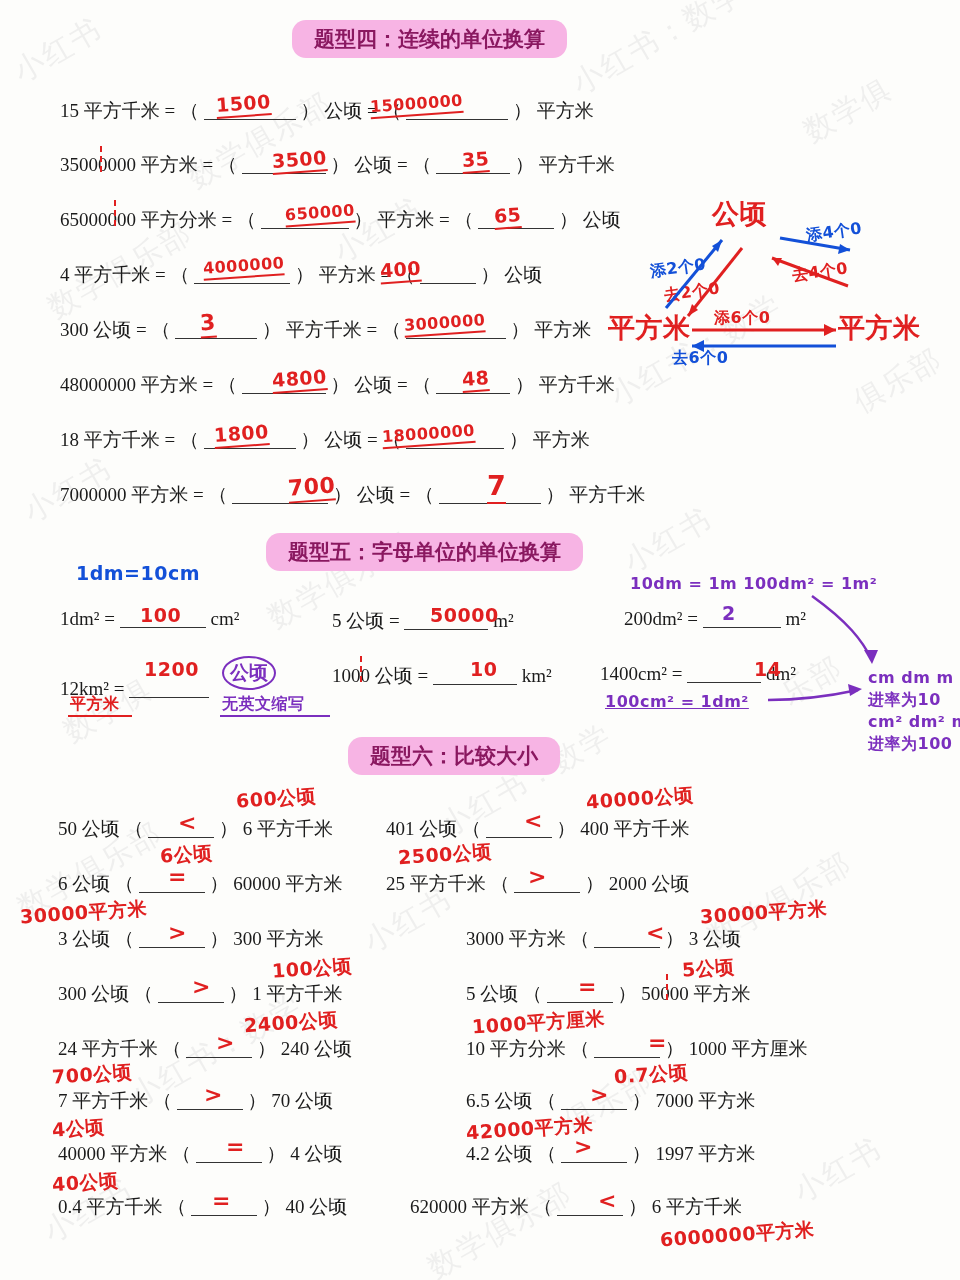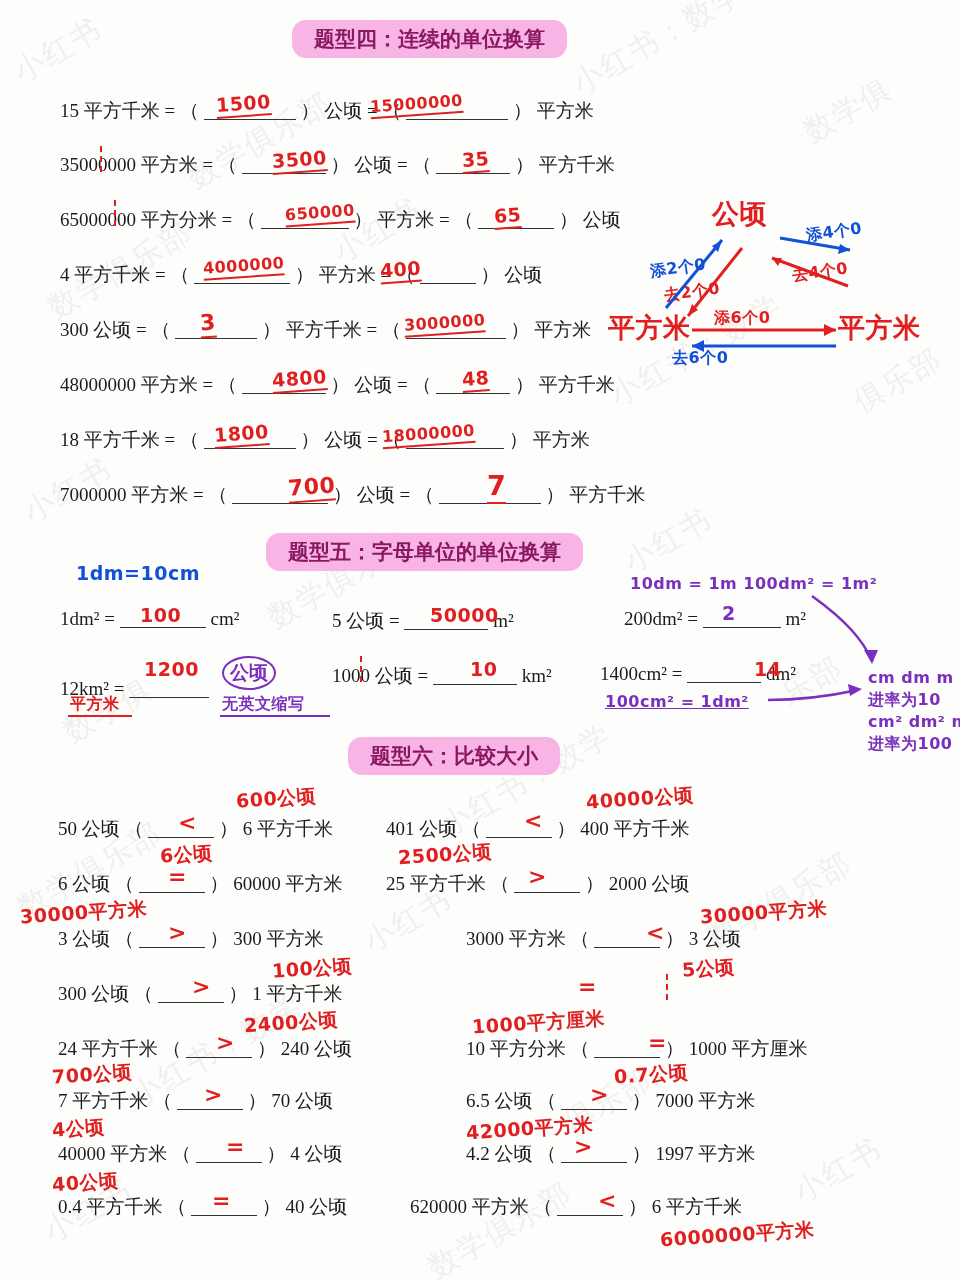--- a/index.html
+++ b/index.html
@@ -344,20 +344,25 @@
   <div class="hw red med slant" style="left:700px;top:900px;">30000平方米</div>
 
   <div class="prob" style="left:58px;top:981px;">
     <span>300 公顷 （</span>
     <span class="blank" style="width:66px;"></span>
     <span>） 1 平方千米</span>
   </div>
   <div class="hw red big" style="left:192px;top:974px;">&gt;</div>
   <div class="hw red med slant" style="left:272px;top:956px;">100公顷</div>
 
+  <div class="prob" style="left:466px;top:981px;">
+    <span>5 公顷 （</span>
+    <span class="blank" style="width:66px;"></span>
+    <span>） 50000 平方米</span>
+  </div>
   <div class="hw red big" style="left:578px;top:974px;">=</div>
   <div class="hw red med slant" style="left:682px;top:956px;">5公顷</div>
   <div class="dashed-red" style="left:666px;top:974px;"></div>
 
   <div class="prob" style="left:58px;top:1036px;">
     <span>24 平方千米 （</span>
     <span class="blank" style="width:66px;"></span>
     <span>） 240 公顷</span>
   </div>
   <div class="hw red big" style="left:216px;top:1030px;">&gt;</div>

